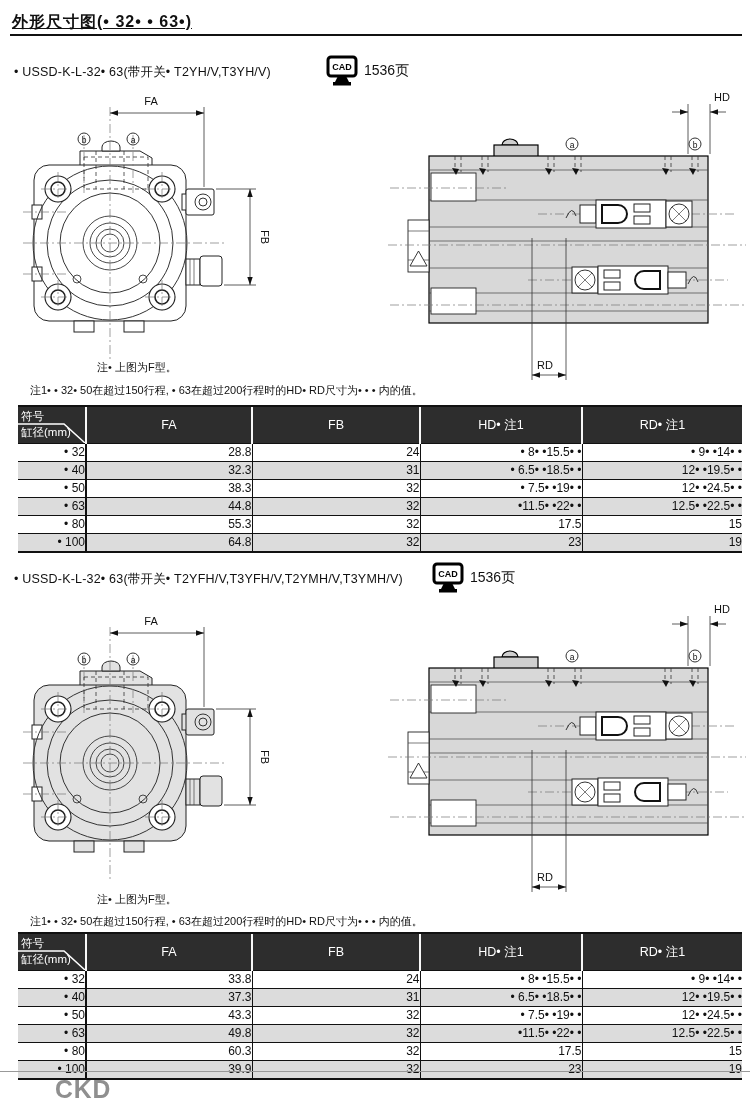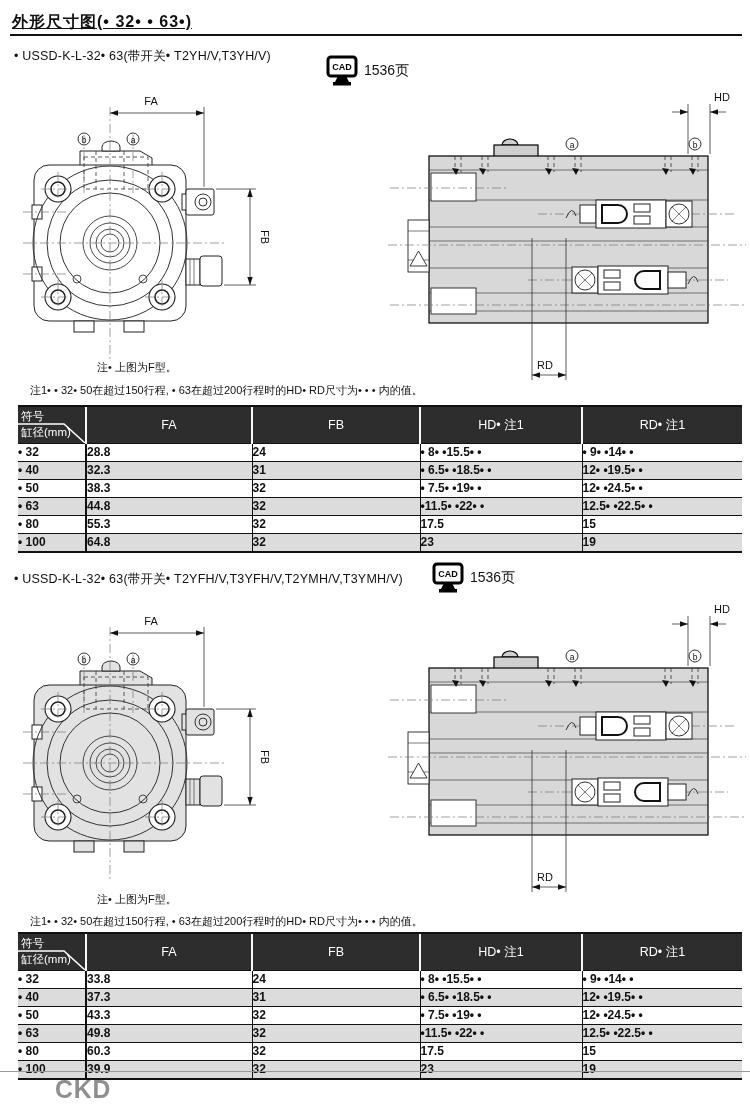--- a/index.html
+++ b/index.html
@@ -13,22 +13,22 @@
   .cad-page{font-size:14px;}
   .note{font-size:11px;}
   .note1{font-size:11px;}
 
   
   table.dims{border-collapse:collapse;table-layout:fixed;width:724px;
              border-bottom:2px solid #111;font-size:12px;}
   table.dims th{background:#2d2d2d;color:#fff;font-weight:normal;height:36px;
                 font-size:12.5px;position:relative;border-top:2px solid #111;padding:0;}
   table.dims th + th{border-left:2px solid #f8f8f8;}
-  table.dims td{height:17px;line-height:17px;text-align:left;padding:0;
-                border-top:1px solid #111;font-weight:bold;}
+  table.dims td{height:17px;line-height:17px;text-align:right;padding:0;
+                border-top:1px solid #111;}
   table.dims td + td{border-left:1px solid #111;}
   table.dims td:nth-child(2){border-left-width:2px;}
   table.dims tbody tr:nth-child(even){background:#dcdcdc;}
   th.diag .ct{position:absolute;top:2px;left:3px;font-size:11.5px;}
   th.diag .cb{position:absolute;bottom:3px;left:3px;font-size:11.5px;}
   th.diag svg{position:absolute;left:0;top:0;}
 
   
   .drawsvg .part{fill:#fff;stroke:#222;stroke-width:1;}
   .gray .drawsvg .part{fill:#e2e2e2;}
@@ -54,21 +54,21 @@
   .footer-rule{height:1px;background:#999;}
 </style>
 </head>
 <body>
 
 <div id="page">
 
   <div class="abs title" style="left:12px;top:12px;">外形尺寸图(• 32• • 63•)</div>
   <div class="abs title-rule" style="left:10px;top:34px;width:732px;"></div>
 
-  <div class="abs model-line" style="left:14px;top:48px;">• USSD-K-L-32• 63(带开关• T2YH/V,T3YH/V)</div>
+  <div class="abs model-line" style="left:14px;top:64px;">• USSD-K-L-32• 63(带开关• T2YH/V,T3YH/V)</div>
   <div class="abs cad-badge" style="left:326px;top:55px;">
     <svg width="32" height="31" viewBox="0 0 32 31">
       <rect x="2" y="2" width="28" height="19" rx="3" fill="#fff" stroke="#000" stroke-width="3"></rect>
       <text x="16" y="15" text-anchor="middle" font-size="9" font-weight="bold" font-family="Liberation Sans, sans-serif">CAD</text>
       <path d="M12,21 L20,21 L23,27 L9,27 Z" fill="#000"></path>
       <rect x="7" y="27" width="18" height="3.5" fill="#000"></rect>
     </svg>
     <span class="cad-page">1536页</span>
   </div>
 

